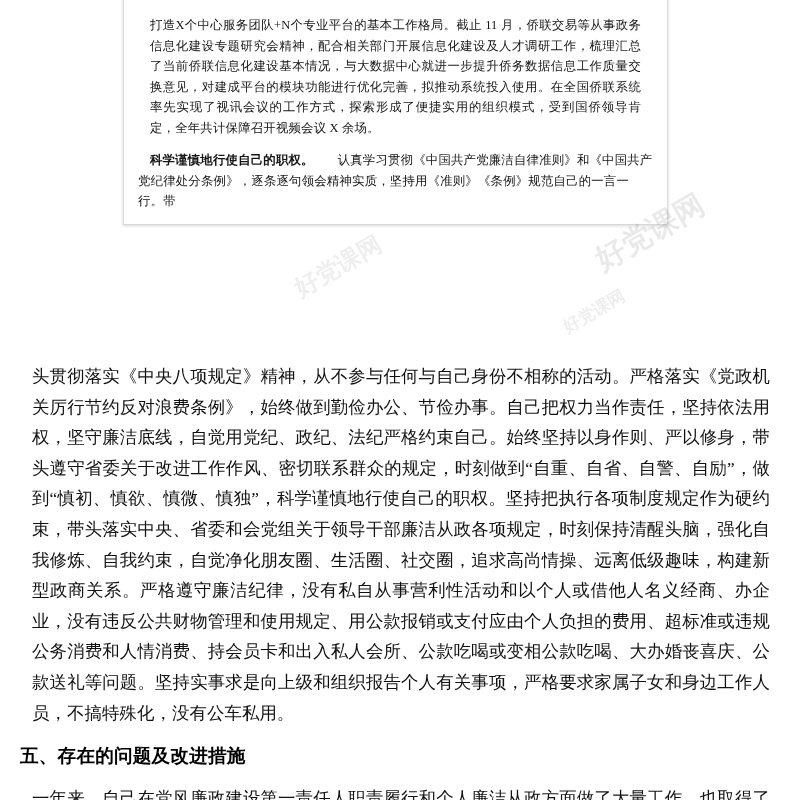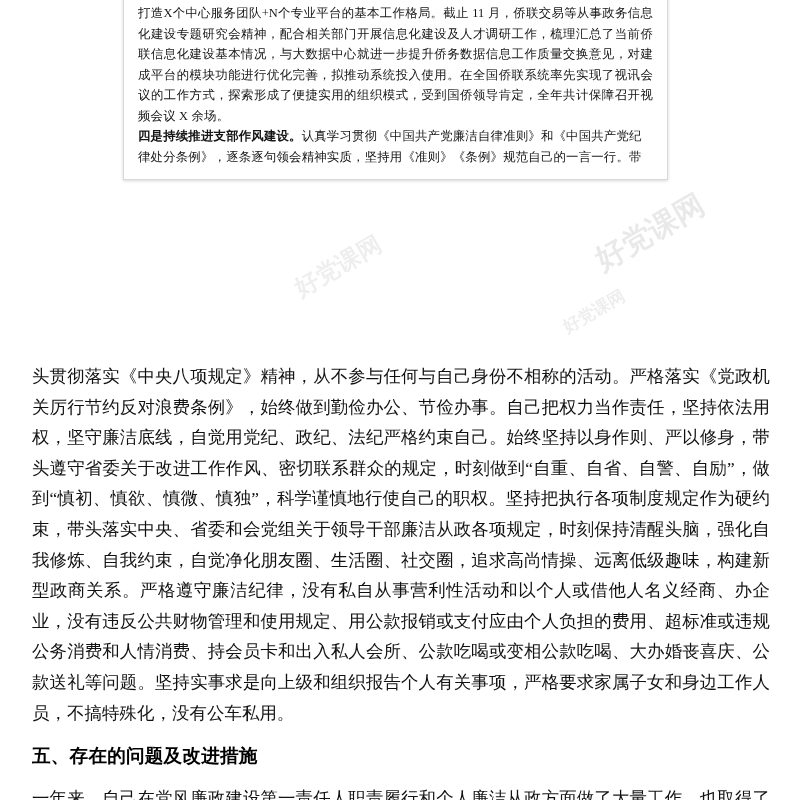--- a/index.html
+++ b/index.html
@@ -23,21 +23,21 @@
     top: -6px;
     width: 545px;
     background: #ffffff;
     border: 1px solid #d8d8d8;
     box-shadow: 0 1px 3px rgba(0,0,0,0.16);
     box-sizing: border-box;
     padding: 8px 14px 12px 14px;
     overflow: hidden;
   }
   .excerpt-card p {
-    margin: 0;
+    margin: 12px;
     font-size: 12.4px;
     line-height: 20.5px;
     text-align: justify;
     text-justify: inter-ideograph;
     letter-spacing: 0.2px;
     color: #151515;
   }
   .excerpt-card p.bold-lead {
     font-weight: bold;
   }
@@ -68,34 +68,34 @@
   .body-text p {
     margin: 12px;
     font-size: 17.4px;
     line-height: 30.6px;
     text-align: justify;
     text-justify: inter-ideograph;
     color: #111111;
     letter-spacing: 0.1px;
   }
   .body-text h2 {
-    margin: 12px;
+    margin: 0;
     font-size: 18.6px;
     line-height: 31px;
     font-weight: bold;
     color: #000000;
     letter-spacing: 0.2px;
   }
 </style>
 </head>
 <body>
 
 <div class="excerpt-card">
   <p>打造X个中心服务团队+N个专业平台的基本工作格局。截止 11 月，侨联交易等从事政务信息化建设专题研究会精神，配合相关部门开展信息化建设及人才调研工作，梳理汇总了当前侨联信息化建设基本情况，与大数据中心就进一步提升侨务数据信息工作质量交换意见，对建成平台的模块功能进行优化完善，拟推动系统投入使用。在全国侨联系统率先实现了视讯会议的工作方式，探索形成了便捷实用的组织模式，受到国侨领导肯定，全年共计保障召开视频会议 X 余场。</p>
-  <p class="bold-lead" style="display:inline">四是持续推进支部作风建设。</p><p style="display:inline">认真学习贯彻《中国共产党廉洁自律准则》和《中国共产党纪律处分条例》，逐条逐句领会精神实质，坚持用《准则》《条例》规范自己的一言一行。带</p>
+  <p class="bold-lead" style="display:inline">科学谨慎地行使自己的职权。</p><p style="display:inline">认真学习贯彻《中国共产党廉洁自律准则》和《中国共产党纪律处分条例》，逐条逐句领会精神实质，坚持用《准则》《条例》规范自己的一言一行。带</p>
 </div>
 
 <div class="watermark wm-1">好党课网</div>
 <div class="watermark wm-2">好党课网</div>
 <div class="watermark wm-3">好党课网</div>
 
 <div class="body-text">
   <p>头贯彻落实《中央八项规定》精神，从不参与任何与自己身份不相称的活动。严格落实《党政机关厉行节约反对浪费条例》，始终做到勤俭办公、节俭办事。自己把权力当作责任，坚持依法用权，坚守廉洁底线，自觉用党纪、政纪、法纪严格约束自己。始终坚持以身作则、严以修身，带头遵守省委关于改进工作作风、密切联系群众的规定，时刻做到“自重、自省、自警、自励”，做到“慎初、慎欲、慎微、慎独”，科学谨慎地行使自己的职权。坚持把执行各项制度规定作为硬约束，带头落实中央、省委和会党组关于领导干部廉洁从政各项规定，时刻保持清醒头脑，强化自我修炼、自我约束，自觉净化朋友圈、生活圈、社交圈，追求高尚情操、远离低级趣味，构建新型政商关系。严格遵守廉洁纪律，没有私自从事营利性活动和以个人或借他人名义经商、办企业，没有违反公共财物管理和使用规定、用公款报销或支付应由个人负担的费用、超标准或违规公务消费和人情消费、持会员卡和出入私人会所、公款吃喝或变相公款吃喝、大办婚丧喜庆、公款送礼等问题。坚持实事求是向上级和组织报告个人有关事项，严格要求家属子女和身边工作人员，不搞特殊化，没有公车私用。</p>
   <h2>五、存在的问题及改进措施</h2>
   <p>一年来，自己在党风廉政建设第一责任人职责履行和个人廉洁从政方面做了大量工作，也取得了明显成效，但与组织的要求和群众的期望相比，还存在一些差距和不足：一是对支部党风廉政建设和反腐败工作方向性、全局性思考谋划的多，但在推动党风廉政建设主体责任落实上力度不够大；对习近平总书记制度治党、依规治党重要论述学习理解不深不透，对党中</p>

